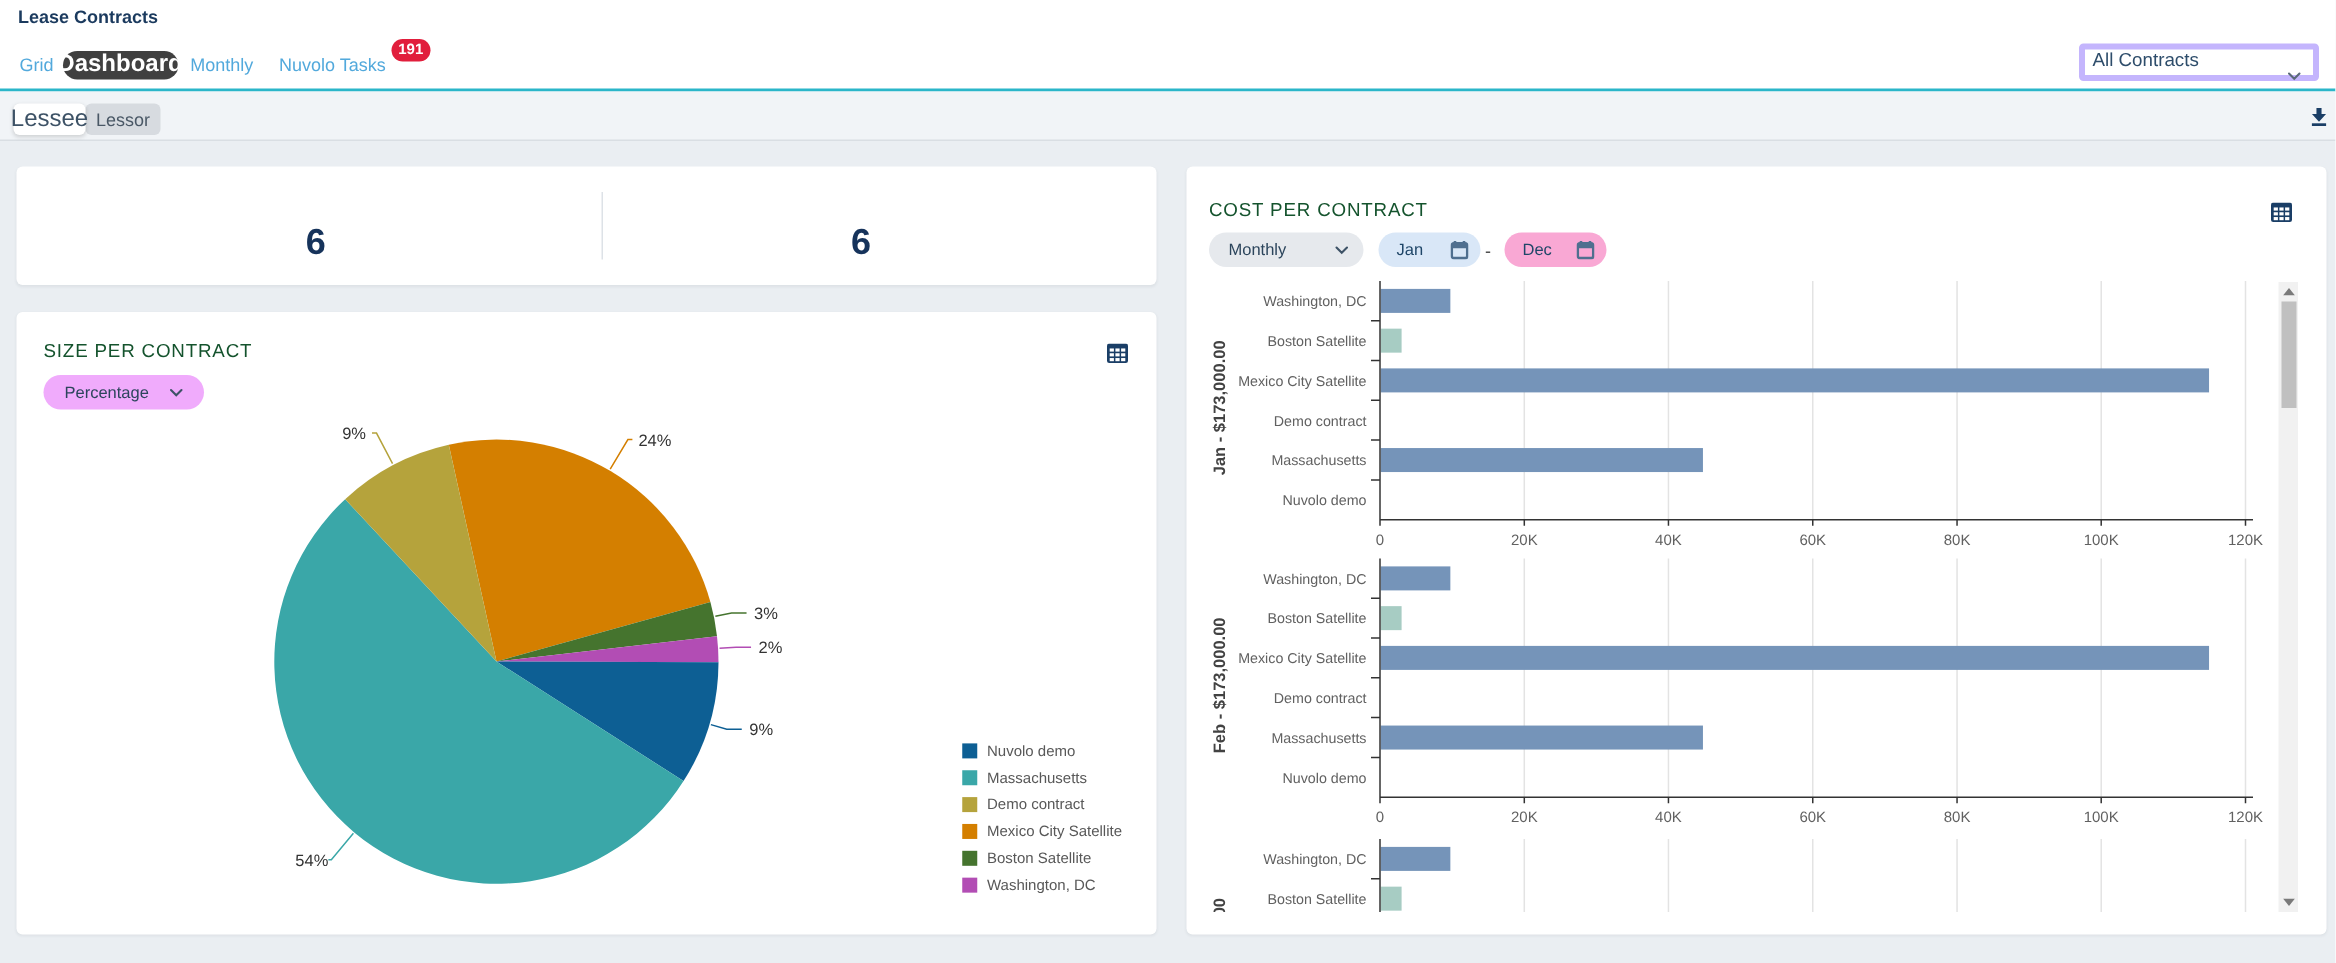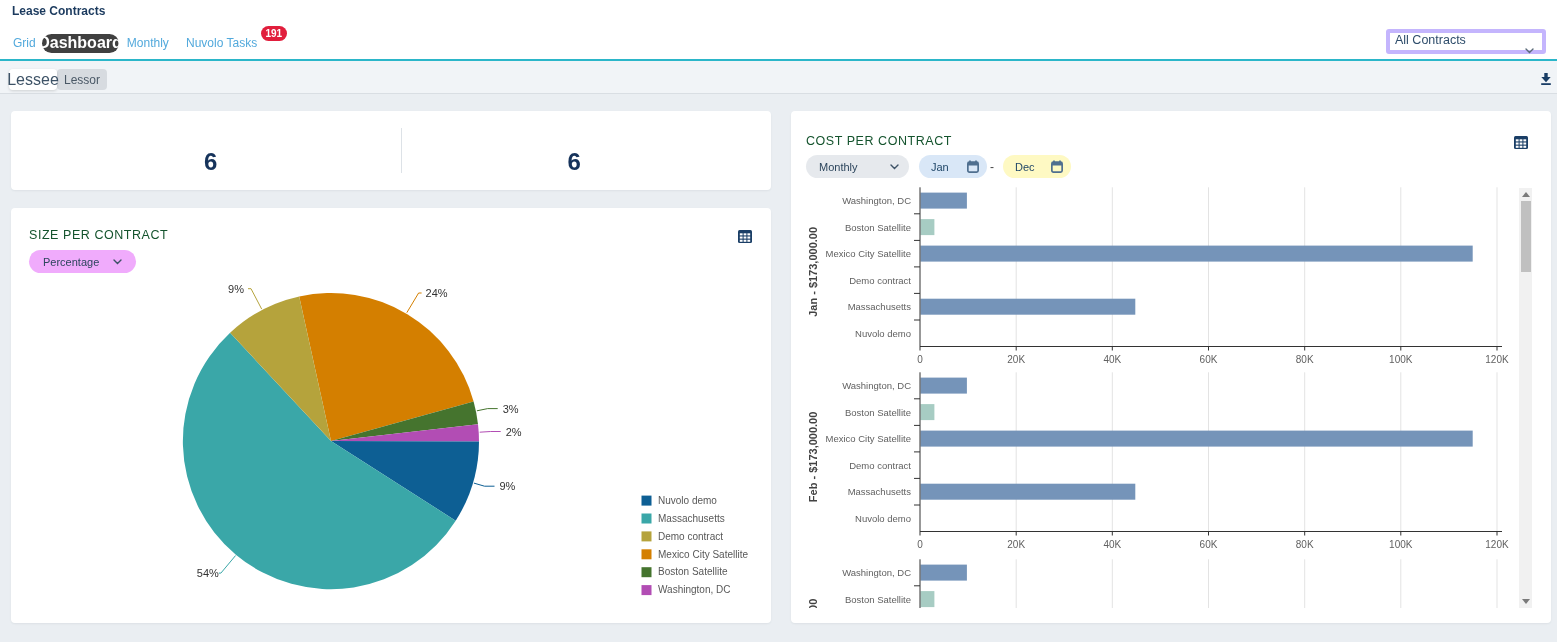--- a/index.html
+++ b/index.html
@@ -111,21 +111,21 @@
   <div class="pill" style="left:15px;top:44px;width:103px;background:#e6e9ed;padding:0 10px 0 13px">Monthly<svg width="9" height="6" viewBox="0 0 9 6">
         <polyline points="1,1 4.5,4.5 8,1" fill="none" stroke="#3d5266" stroke-width="1.4" stroke-linecap="round"></polyline>
       </svg></div>
   <div class="pill" style="left:128px;top:44px;width:68px;background:#d9e7f7;color:#1f4668;padding:0 8px 0 12px">Jan<svg width="12" height="13" viewBox="0 0 12 13">
         <line x1="3" y1="0.6" x2="3" y2="3" stroke="#4f6f8f" stroke-width="1.7"></line>
         <line x1="9" y1="0.6" x2="9" y2="3" stroke="#4f6f8f" stroke-width="1.7"></line>
         <rect x="0.85" y="2.2" width="10.3" height="9.9" rx="1.5" fill="none" stroke="#4f6f8f" stroke-width="1.7"></rect>
         <rect x="1" y="2.5" width="10" height="3" fill="#4f6f8f"></rect>
       </svg></div>
   <div class="abs" style="left:199px;top:49px;font-size:12px;color:#444">-</div>
-  <div class="pill" style="left:212px;top:44px;width:68px;background:#fef9c3;color:#1f4668;padding:0 8px 0 12px">Dec<svg width="12" height="13" viewBox="0 0 12 13">
+  <div class="pill" style="left:212px;top:44px;width:68px;background:#f9a8d4;color:#1f4668;padding:0 8px 0 12px">Dec<svg width="12" height="13" viewBox="0 0 12 13">
         <line x1="3" y1="0.6" x2="3" y2="3" stroke="#4f6f8f" stroke-width="1.7"></line>
         <line x1="9" y1="0.6" x2="9" y2="3" stroke="#4f6f8f" stroke-width="1.7"></line>
         <rect x="0.85" y="2.2" width="10.3" height="9.9" rx="1.5" fill="none" stroke="#4f6f8f" stroke-width="1.7"></rect>
         <rect x="1" y="2.5" width="10" height="3" fill="#4f6f8f"></rect>
       </svg></div>
   <div class="abs" style="left:4px;top:74px;width:720px;height:423px;overflow:hidden">
     <div style="position:absolute;left:0;top:0">
         <svg width="720" height="185" style="display:block">
 <line x1="221.2" y1="2.3" x2="221.2" y2="161.5" stroke="#e3e3e3"></line>
 <line x1="317.3" y1="2.3" x2="317.3" y2="161.5" stroke="#e3e3e3"></line>

